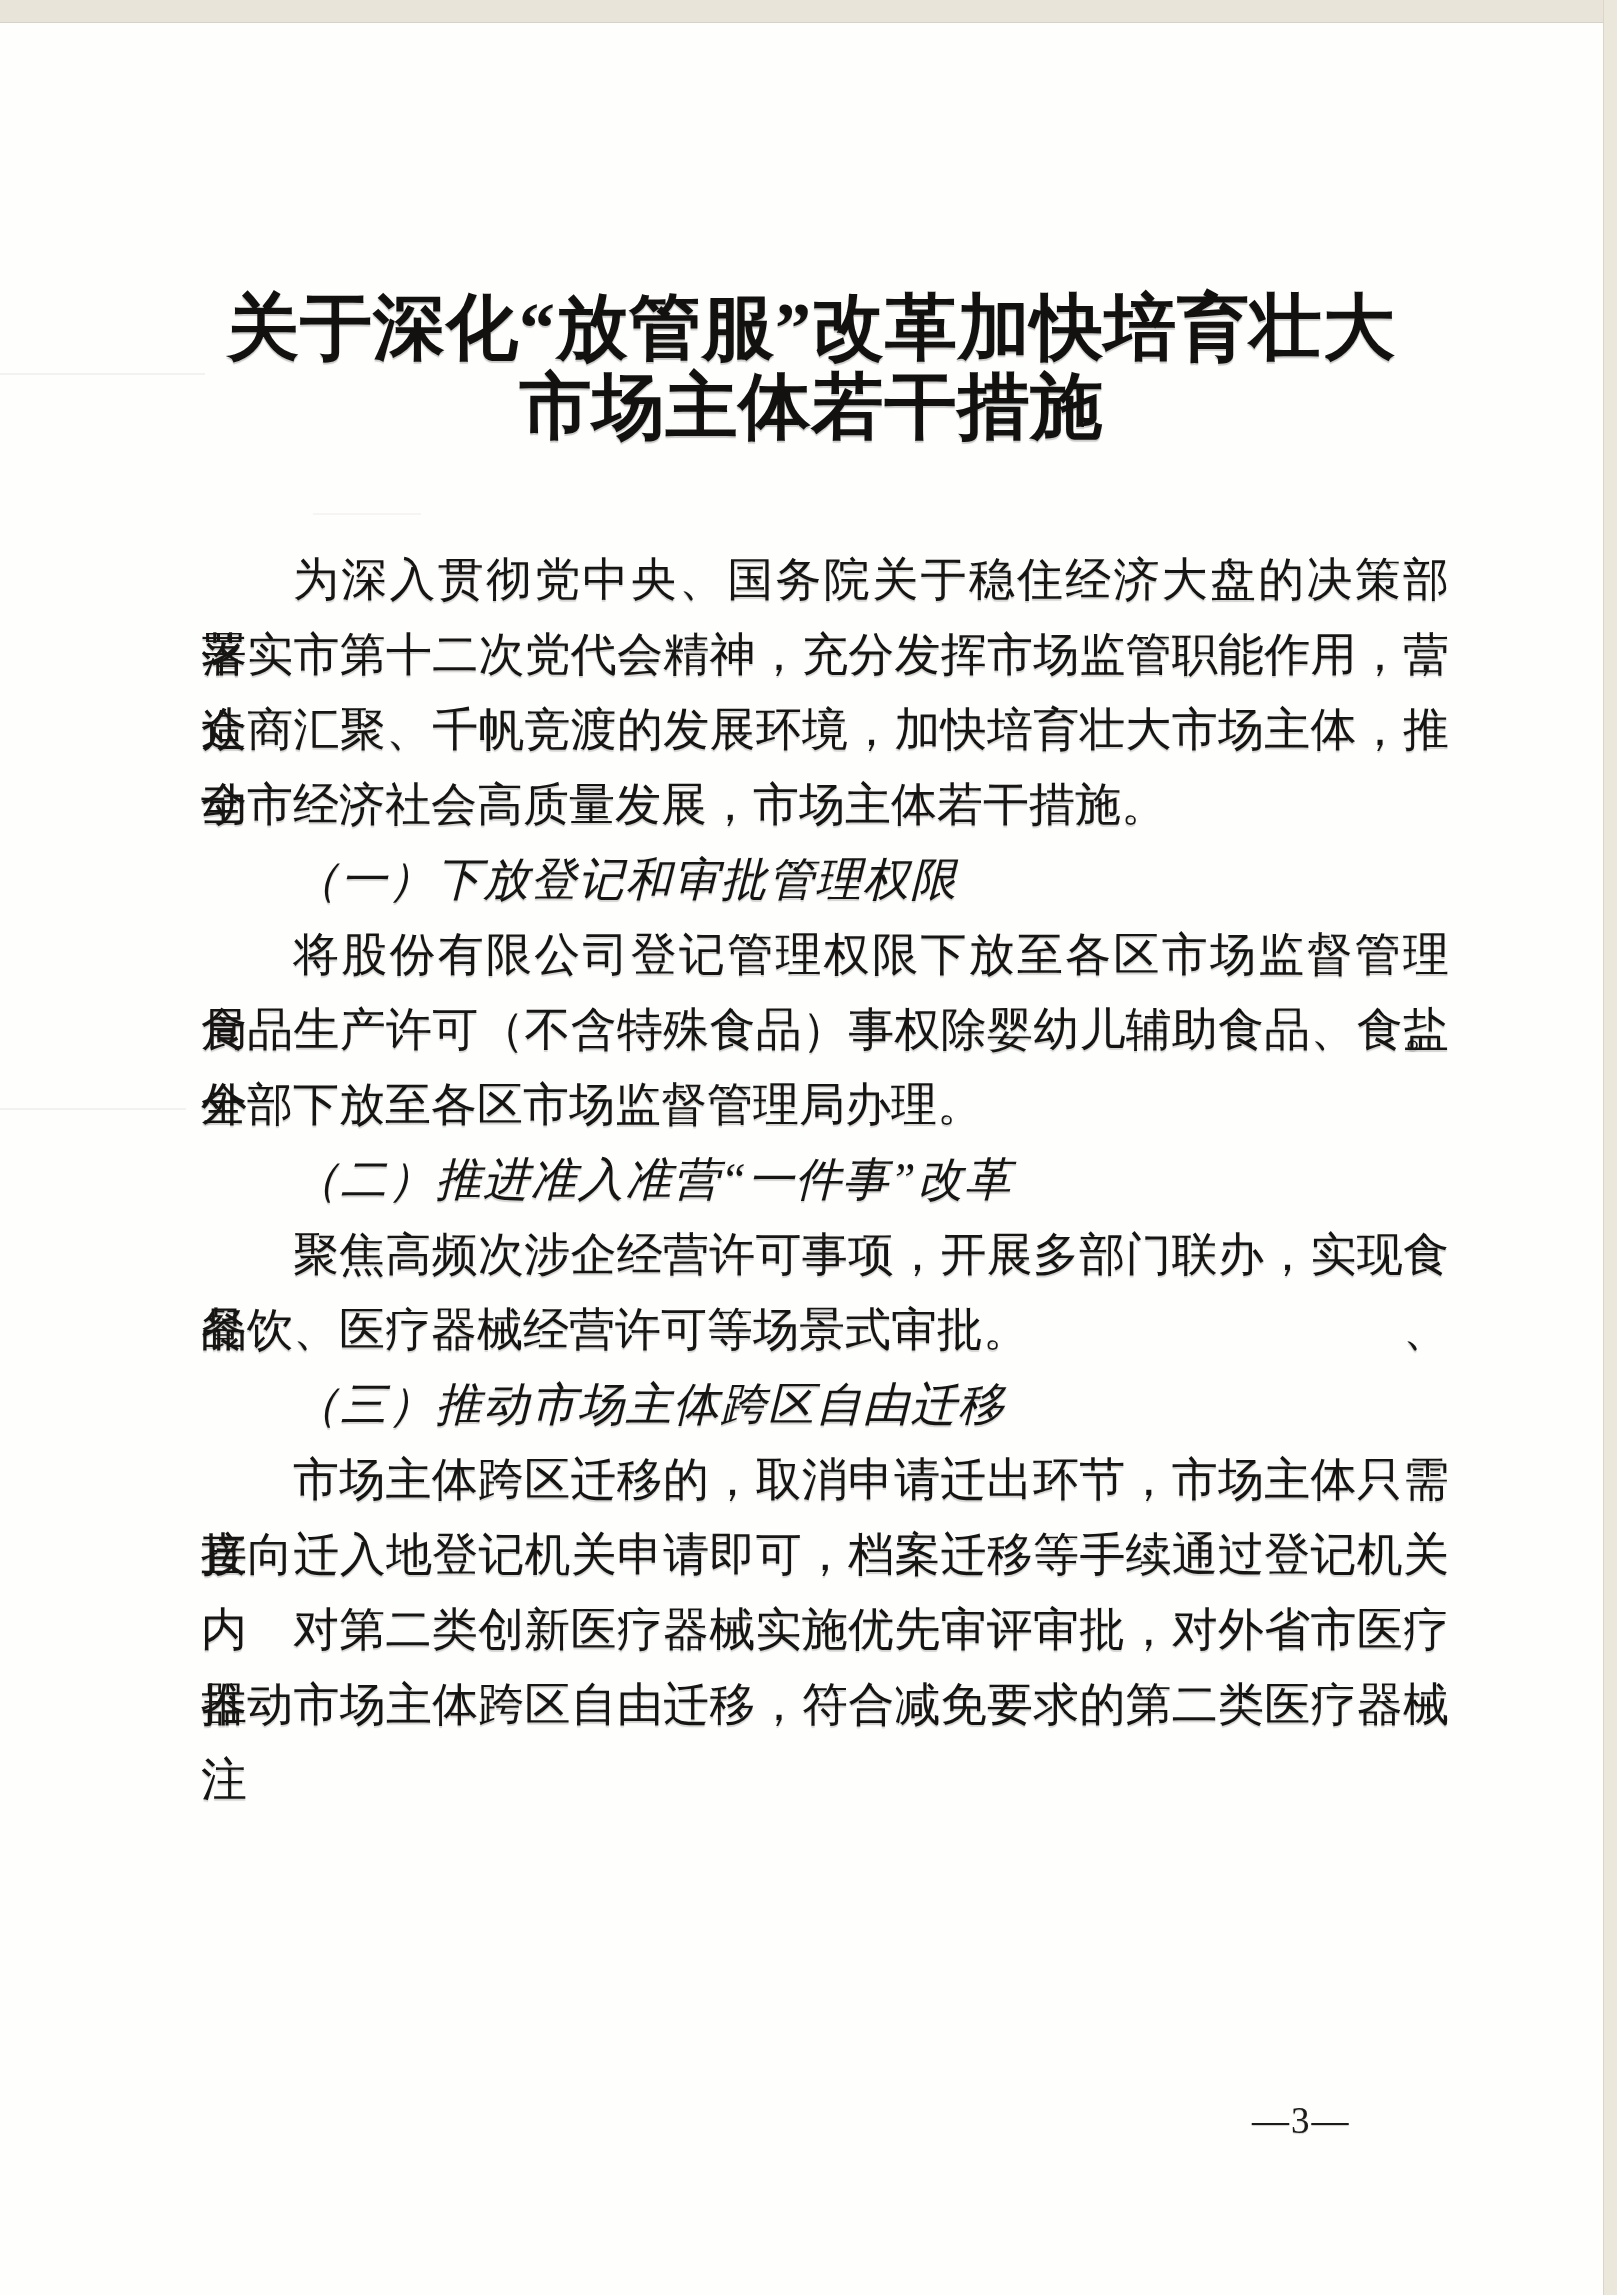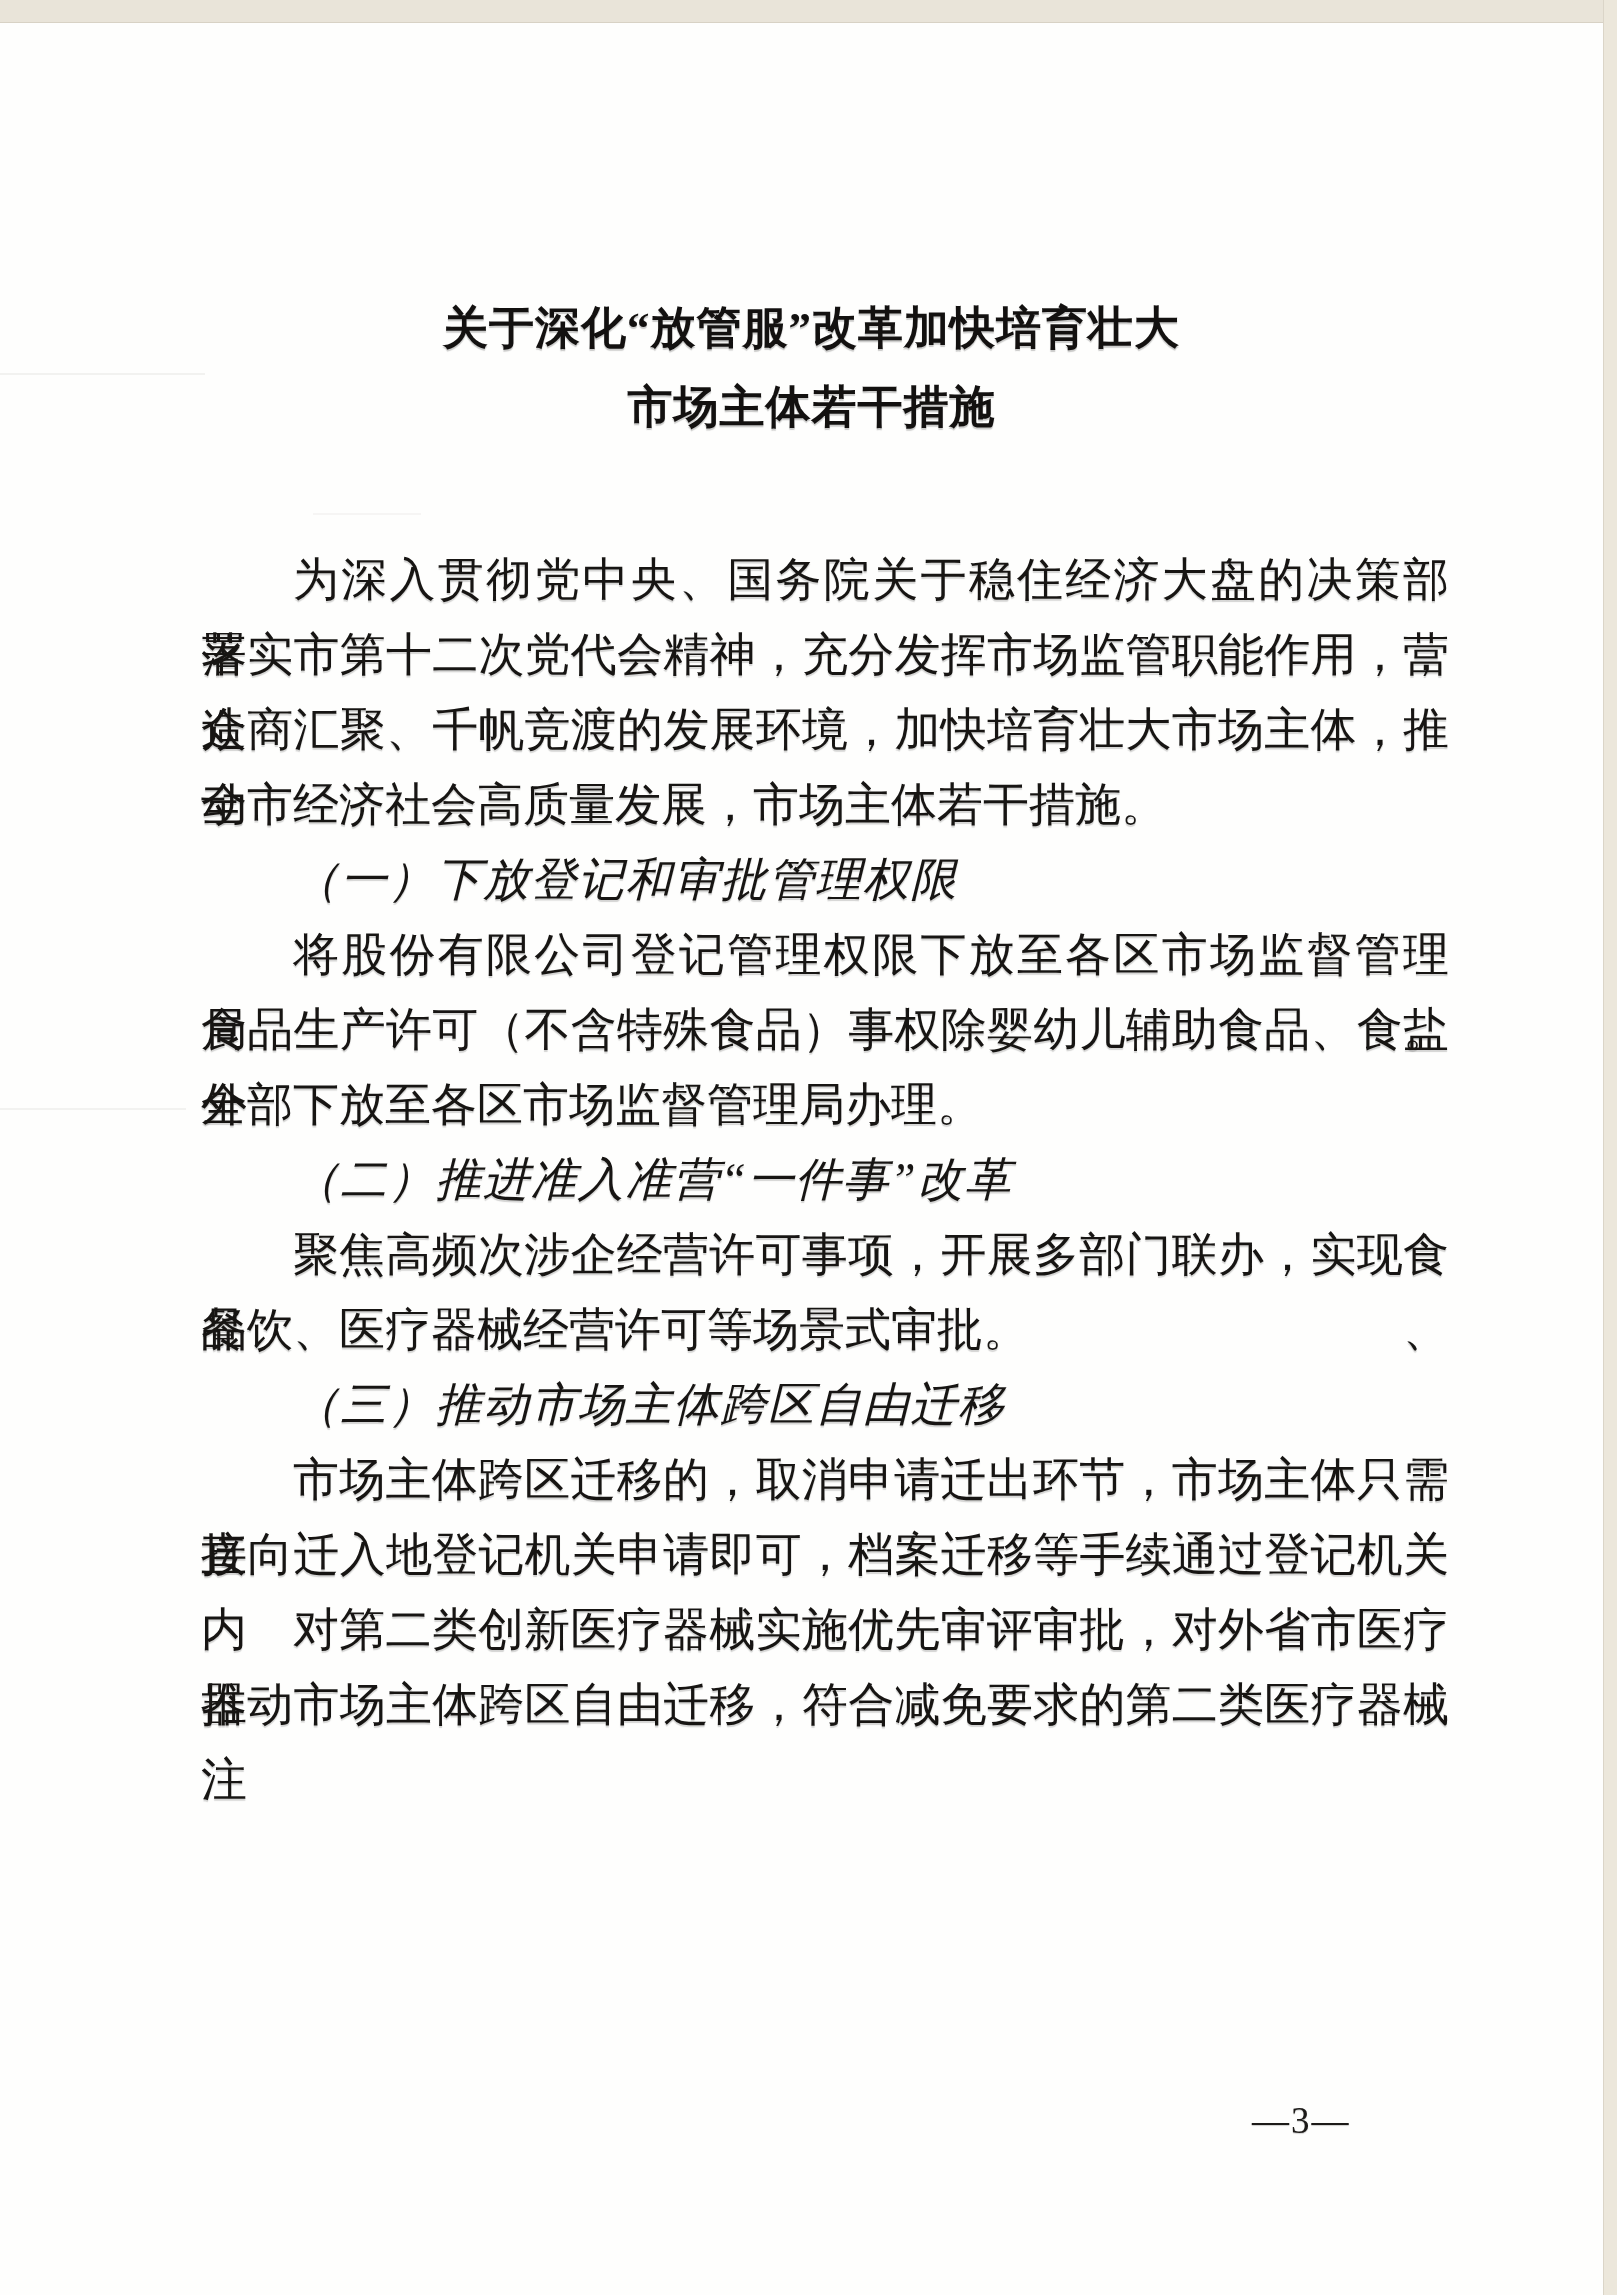--- a/index.html
+++ b/index.html
@@ -25,21 +25,21 @@
   }
   .streak1{left:0;top:373px;width:205px;height:2px;}
   .streak2{left:0;top:1108px;width:186px;height:2.4px;}
   .streak3{left:313px;top:513px;width:108px;height:1.5px;background:rgba(90,85,75,0.05);}
 
   
   .doc-title{
     position:absolute;left:78px;width:1467px;
     text-align:center;
     font-weight:700;
-    font-size:45px;
+    font-size:72px;
     line-height:78px;
     color:#131110;
     letter-spacing:1px;
     text-shadow:0 1.5px 1px rgba(20,20,20,0.22);
     white-space:nowrap;
   }
   .title-l1{top:289px;}
   .title-l2{top:368px;}
 
   

